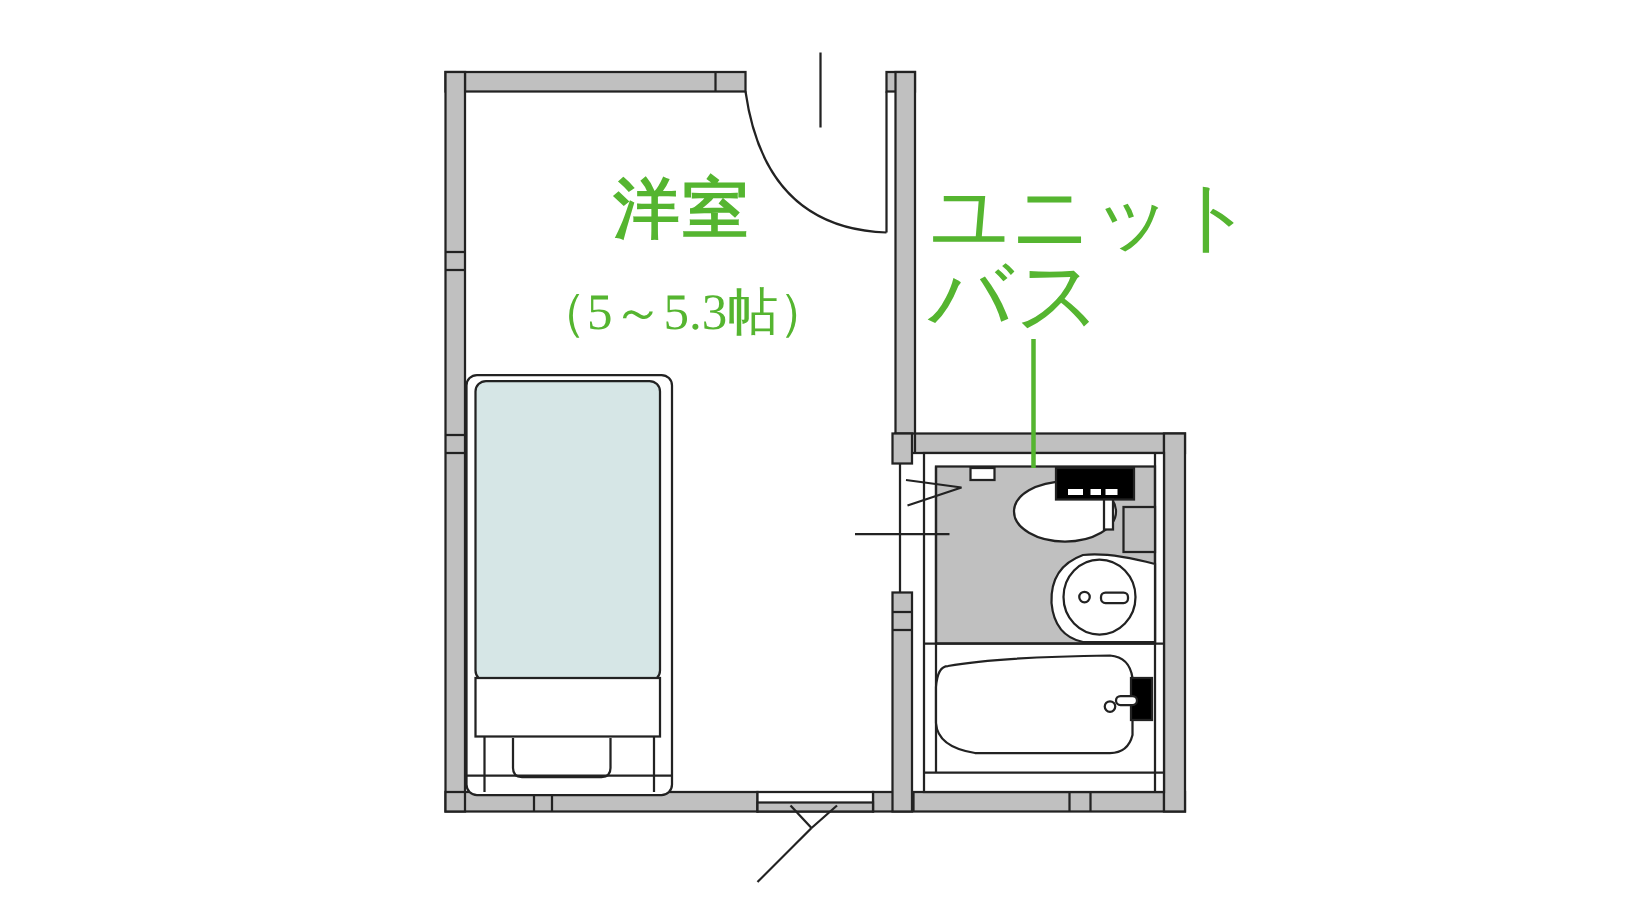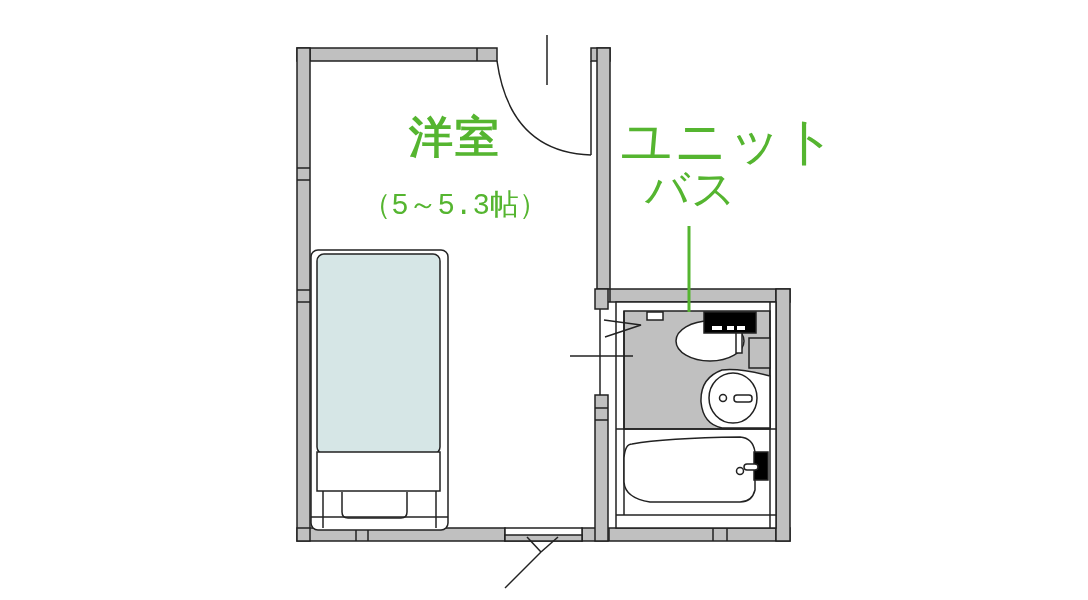--- a/index.html
+++ b/index.html
@@ -1,24 +1,24 @@
 <!DOCTYPE html>
 <html><head>
 <meta charset="utf-8">
 <style>
   html, body { margin: 0; padding: 0; background: #ffffff; }
   body { width: 1088px; height: 600px; position: relative; overflow: hidden;
          font-family: "DejaVu Sans", sans-serif; }
   svg.plan { position: absolute; left: 0; top: 0; }
   .label { position: absolute; color: #55b530; text-align: center; white-space: nowrap;
-           font-family: Liberation Mono, monospace; line-height: 1; }
+           font-family: Liberation Serif, serif; line-height: 1; }
   .room-name { left: 380px; top: 118px; width: 150px; font-size: 44px; font-weight: bold; letter-spacing: 2px; }
-  .room-size { left: 340px; top: 192px; width: 230px; font-size: 29px; }
+  .room-size { left: 340px; top: 192px; width: 230px; font-size: 34px; }
   .bath-line1 { left: 620px; top: 120px; width: 180px; font-size: 52px; letter-spacing: 1px; }
-  .bath-line2 { left: 601px; top: 170px; width: 180px; font-size: 44px; letter-spacing: 1px; }
+  .bath-line2 { left: 587px; top: 170px; width: 180px; font-size: 56px; letter-spacing: 1px; }
 </style>
 </head>
 <body>
 
 <svg class="plan" width="1088" height="600" viewBox="0 0 1088 600">
 
   <g fill="#c0c0c0" stroke="#222" stroke-width="1.5">
 
     <rect x="297" y="48" width="200" height="13"></rect>
     <line x1="310" y1="48" x2="310" y2="61"></line>

